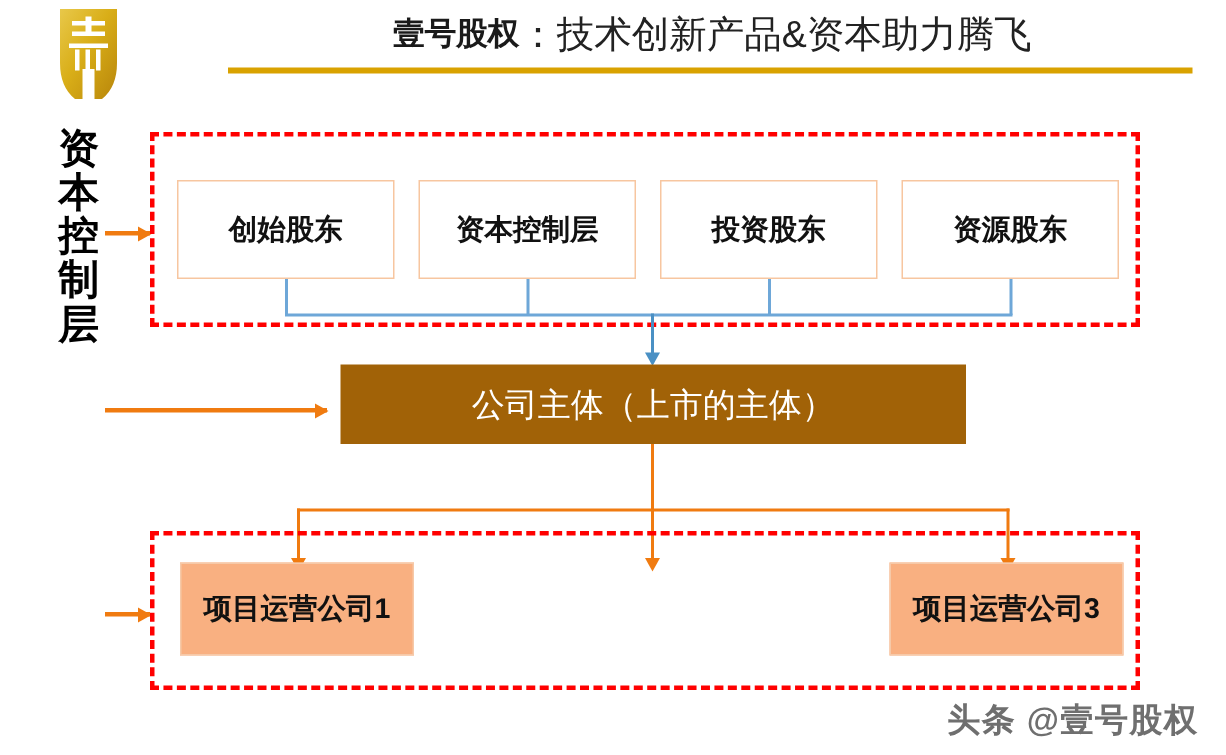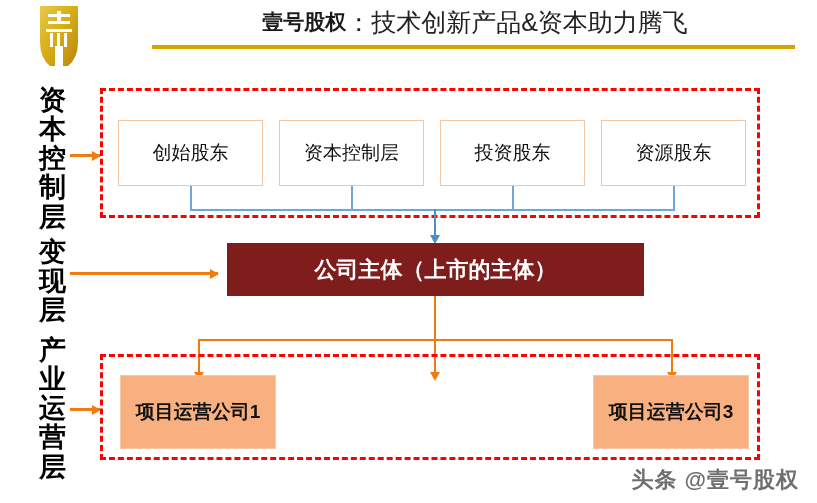--- a/index.html
+++ b/index.html
@@ -106,21 +106,21 @@
     position: absolute;
     top: 120px;
     height: 66px;
     border: 1px solid #F7C6A0;
     background: #ffffff;
     box-sizing: border-box;
     display: flex;
     align-items: center;
     justify-content: center;
     font-size: 19px;
-    font-weight: normal;
+    font-weight: bold;
     color: #111111;
     letter-spacing: 0px;
   }
   #share-box-0 { left: 118px; width: 145px; }
   #share-box-1 { left: 279px; width: 145px; }
   #share-box-2 { left: 440px; width: 145px; }
   #share-box-3 { left: 601px; width: 145px; }
 
   
   .blue-v {
@@ -151,26 +151,26 @@
     border-top: 9px solid #4A90C4;
     border-left: 5.5px solid transparent;
     border-right: 5.5px solid transparent;
   }
 
   
   #main-entity {
     position: absolute;
     left: 227px; top: 243px;
     width: 417px; height: 53px;
-    background: #7f1d1d;
+    background: #a16207;
     display: flex;
     align-items: center;
     justify-content: center;
     font-size: 22px;
-    font-weight: bold;
+    font-weight: normal;
     color: #ffffff;
     letter-spacing: 0px;
   }
 
   
   .orange-v {
     position: absolute;
     width: 2px;
     background: #F07B10;
   }
@@ -192,21 +192,21 @@
   #orange-stem { left: 434px; top: 296px; height: 44px; }
   #orange-h-main { top: 339px; }
   #orange-down-left { left: 198px; top: 339px; height: 34px; }
   #orange-down-mid { left: 434px; top: 339px; height: 34px; }
   #orange-down-right { left: 671px; top: 339px; height: 34px; }
 
   
   .op-box {
     position: absolute;
     top: 375px;
-    height: 74px;
+    height: 62px;
     background: #F9B081;
     border: 1px solid #F6C9A8;
     box-sizing: border-box;
     display: flex;
     align-items: center;
     justify-content: center;
     font-size: 19px;
     font-weight: bold;
     color: #111111;
     letter-spacing: 0px;
@@ -257,24 +257,22 @@
       <span class="title-strong">壹号股权</span>
         <span class="title-rest">：技术创新产品&amp;资本助力腾飞</span>
     </div>
 
     <div id="title-rule"></div>
   </div>
 
   <div class="layer-label" id="layer-label-1">资本控制层</div>
   <div class="layer-arrow" id="layer-arrow-1"></div>
 
-  <div class="layer-label" id="layer-label-2">变现层</div>
   <div class="layer-arrow" id="layer-arrow-2"></div>
 
-  <div class="layer-label" id="layer-label-3">产业运营层</div>
   <div class="layer-arrow" id="layer-arrow-3"></div>
 
   <div class="dashed-region" id="region-capital"></div>
 
   <div class="share-box" id="share-box-0">创始股东</div>
   <div class="share-box" id="share-box-1">资本控制层</div>
   <div class="share-box" id="share-box-3">资源股东</div>
   <div class="share-box" id="share-box-2">投资股东</div>
 
   <div class="blue-v" id="blue-v-0"></div>

